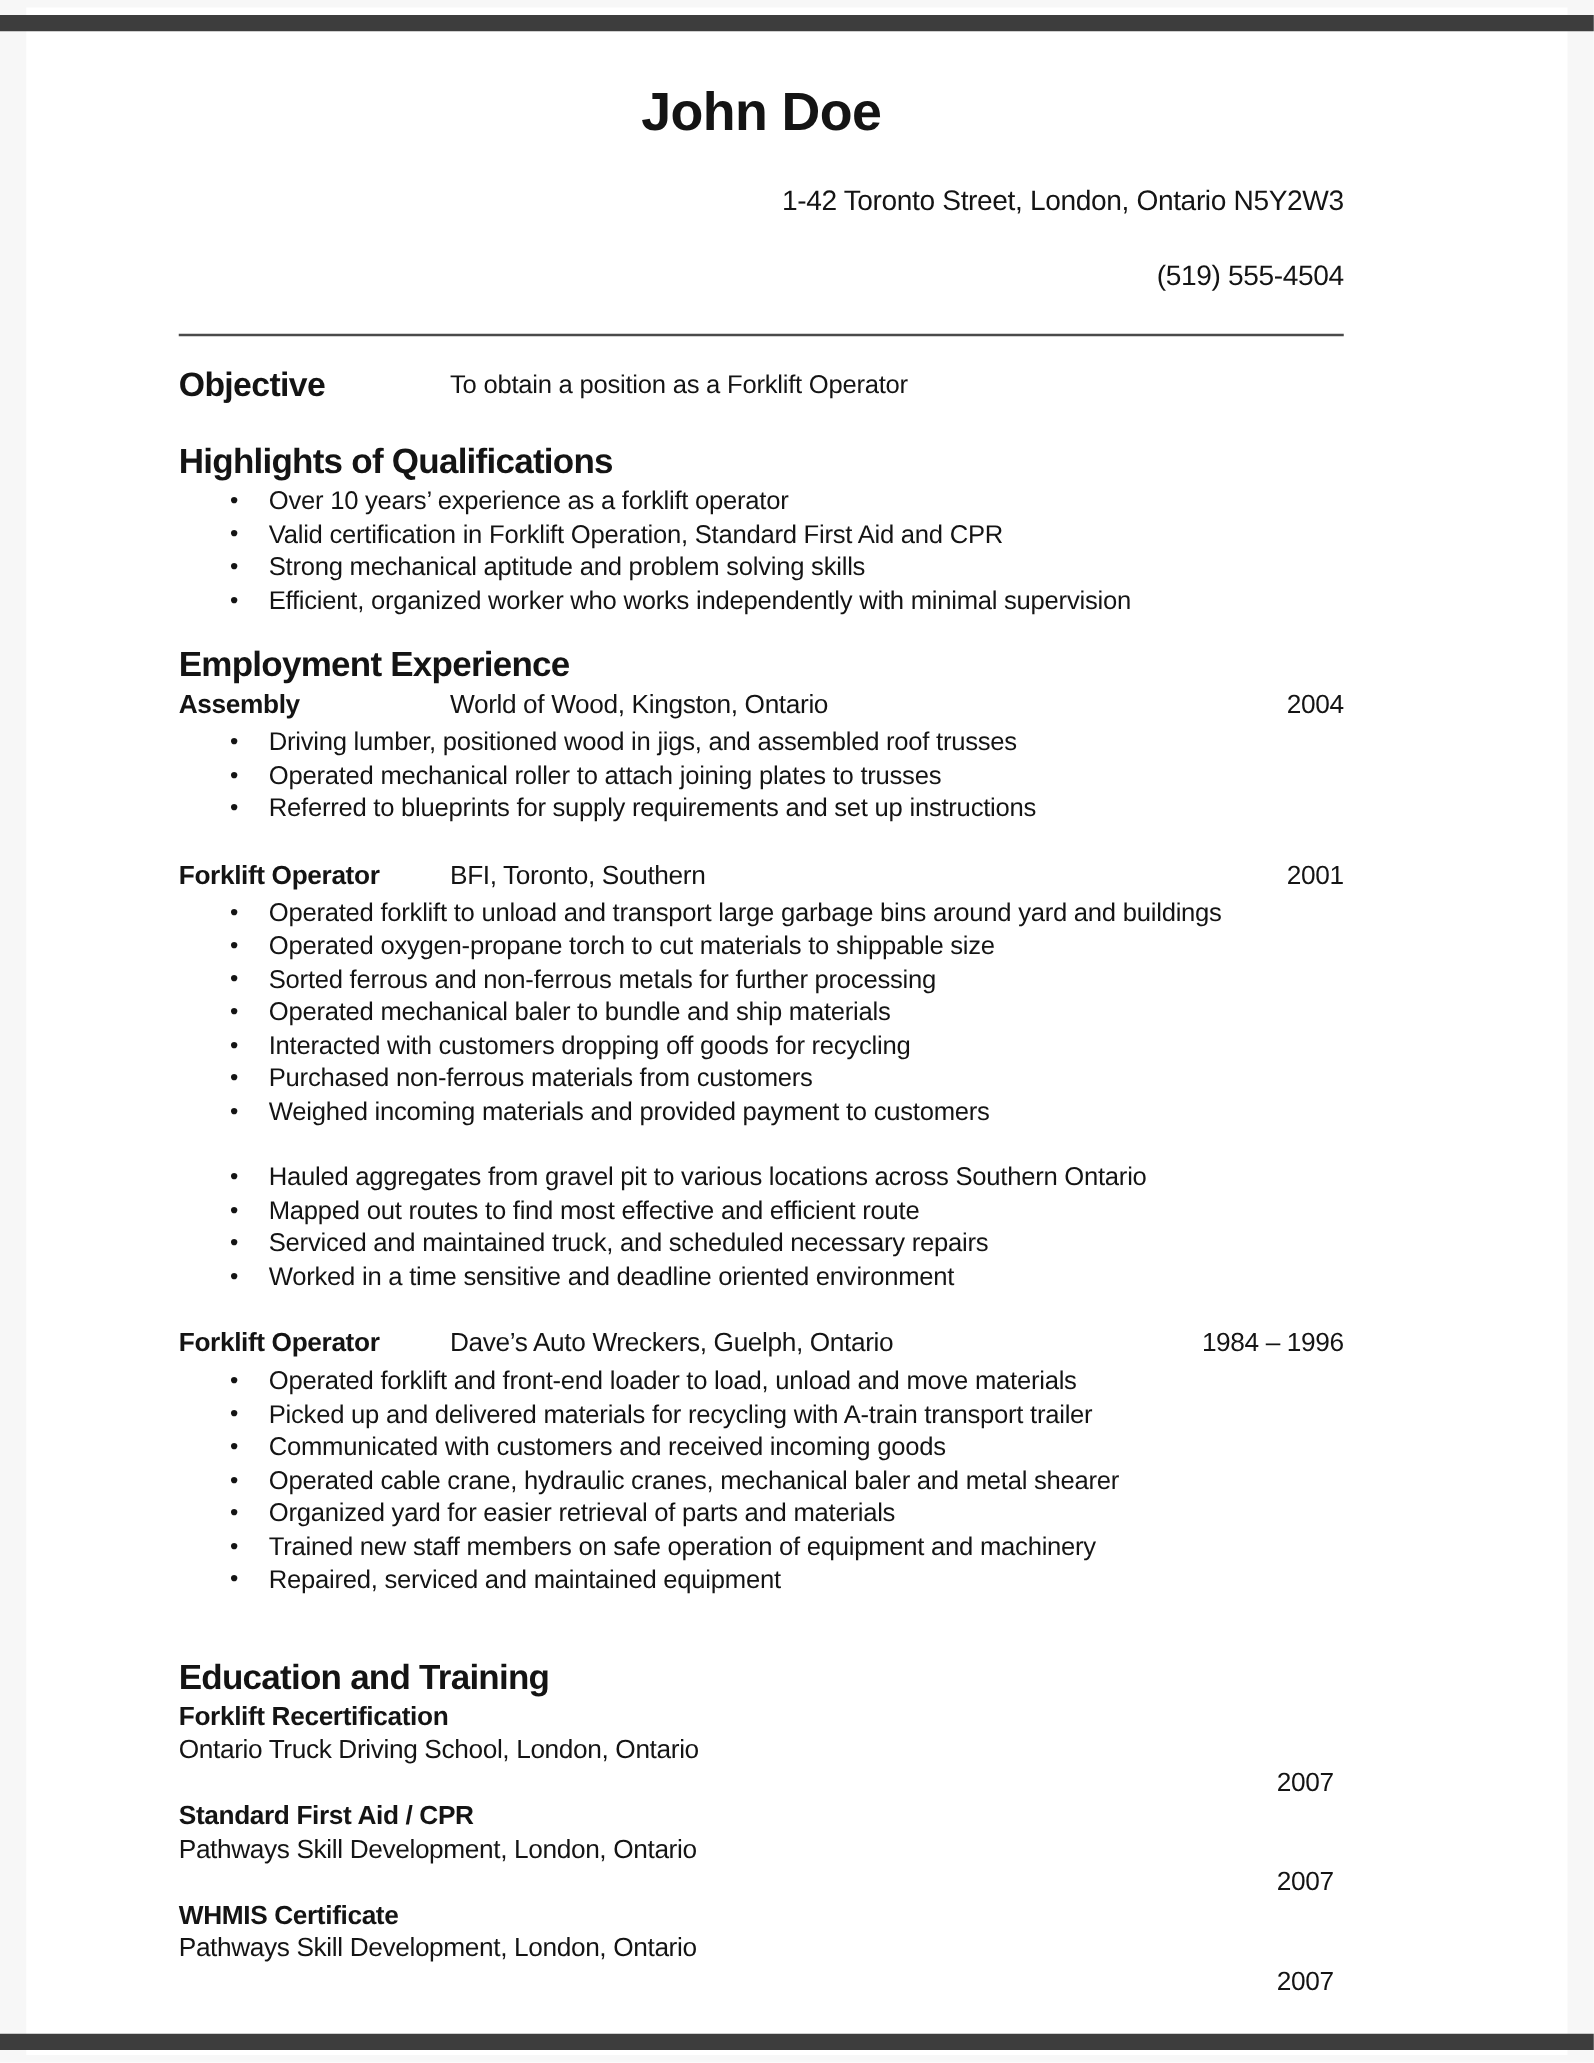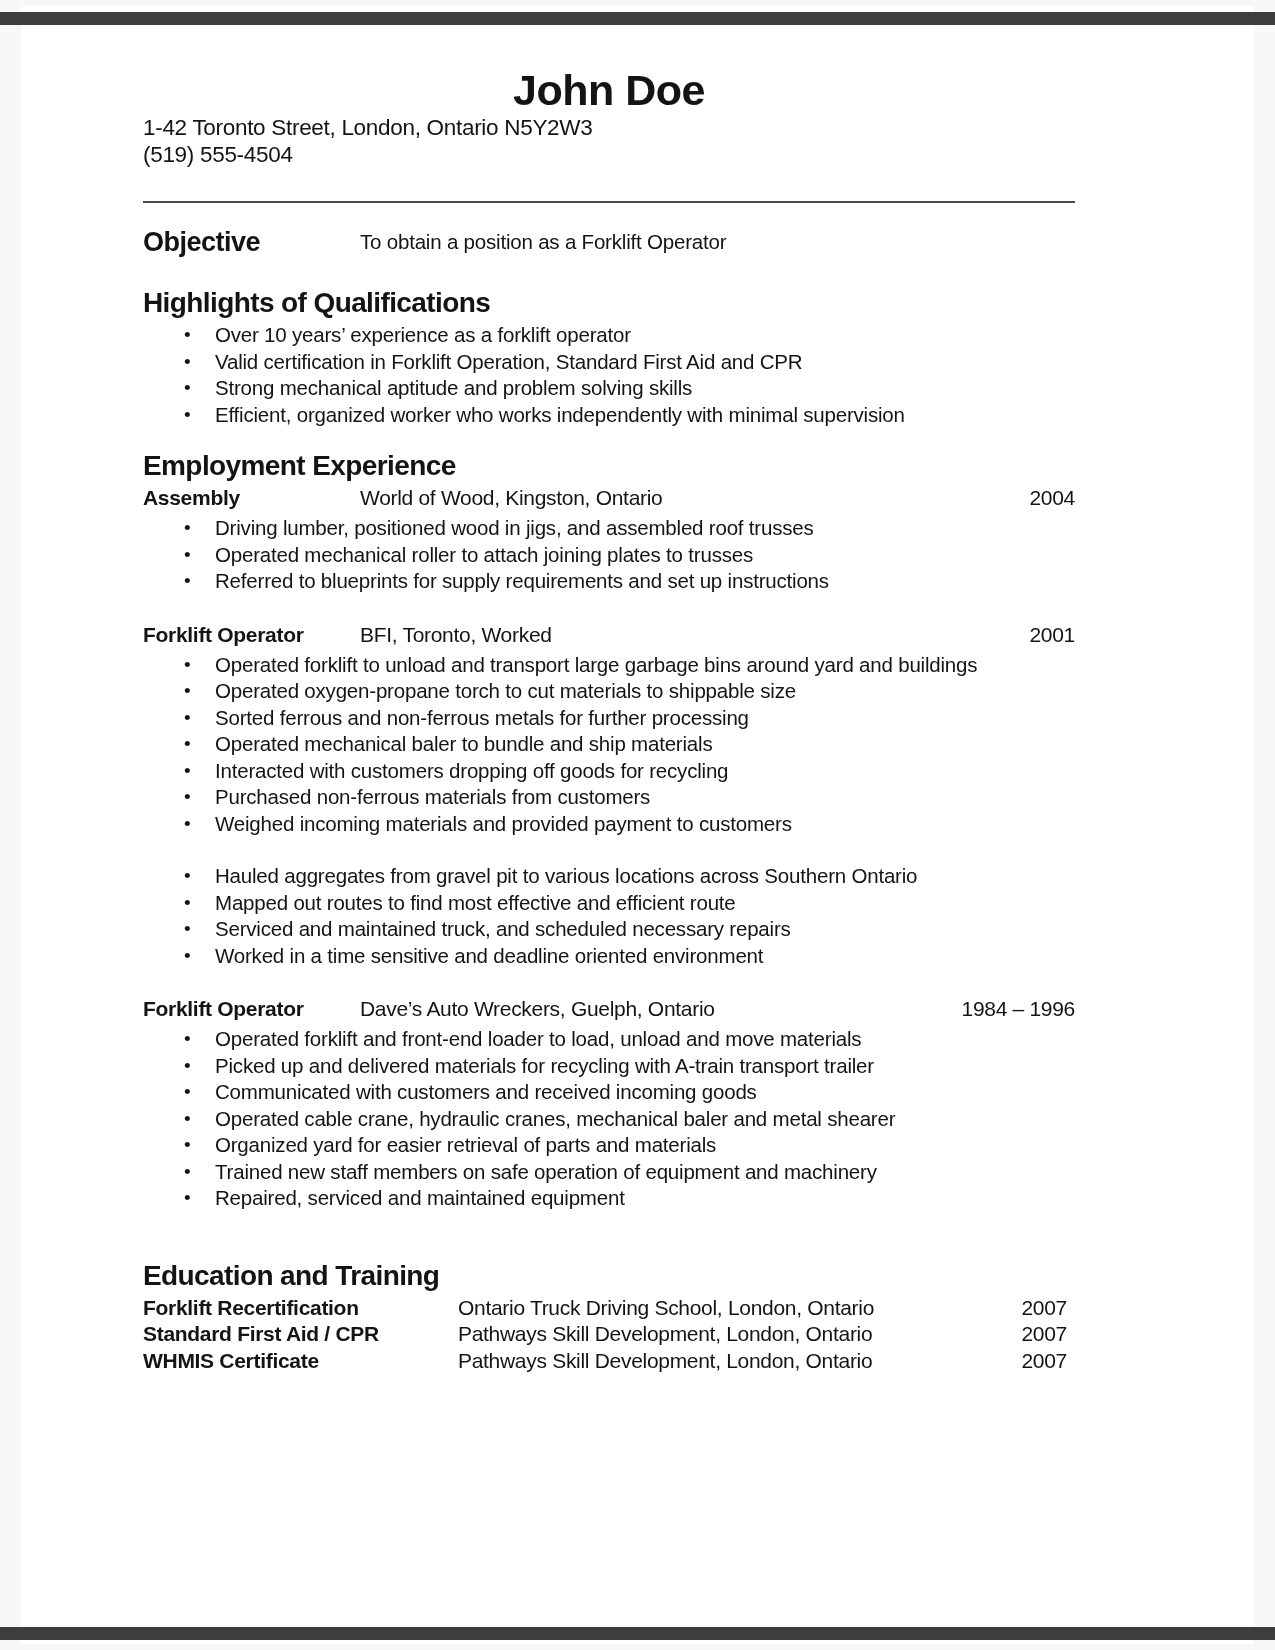--- a/index.html
+++ b/index.html
@@ -30,23 +30,24 @@
   .inner { margin: 0 200px 0 143px; }  
 
   
   .name {
     margin-top: 66px;
     text-align: center;
     font-size: 43px; line-height: 48px; font-weight: bold;
     letter-spacing: -0.5px;
   }
   .contact-line {
-    text-align: left;
+    text-align: right;
     font-size: 22.5px; line-height: 27px;
     letter-spacing: -0.3px;
+    margin-top: 33px;
   }
   .rule {
     margin-top: 33px;
     border: none; border-top: 2px solid #4a4a4a; height: 0;
   }
 
   
   .objective-row { display: flex; margin-top: 24px; line-height: 30px; }
   .objective-label { width: 217px; font-size: 27px; font-weight: bold; letter-spacing: -0.5px; }
   .objective-text { font-size: 20.5px; align-self: center; letter-spacing: -0.2px; }
@@ -76,21 +77,21 @@
   
   .job { margin-top: 26px; }
   .job.first { margin-top: 2px; }
   .job-header { display: flex; line-height: 28px; }
   .job-title { width: 217px; font-size: 21px; font-weight: bold; letter-spacing: -0.3px; flex: 0 0 auto; }
   .job-company { font-size: 21px; letter-spacing: -0.3px; }
   .job-dates { margin-left: auto; font-size: 21px; letter-spacing: -0.3px; }
 
   
   .edu-rows { margin-top: 3px; }
-  .edu-row { display: flex; line-height: 26.5px; }
+  .edu-row { display: flex; line-height: 26.5px; flex-direction: column; }
   .edu-credential { width: 315px; font-size: 21px; font-weight: bold; letter-spacing: -0.3px; flex: 0 0 auto; }
   .edu-institution { font-size: 21px; letter-spacing: -0.3px; }
   .edu-year { margin-left: auto; font-size: 21px; letter-spacing: -0.3px; padding-right: 8px; text-align: right; }
 </style>
 </head>
 <body>
 
 <div class="page">
   <div class="page-card"></div>
   <div class="edge-bar top"></div>
@@ -129,21 +130,21 @@
         <ul class="duties">
           <li>Driving lumber, positioned wood in jigs, and assembled roof trusses</li>
           <li>Operated mechanical roller to attach joining plates to trusses</li>
           <li>Referred to blueprints for supply requirements and set up instructions</li>
         </ul>
       </div>
 
       <div class="job">
         <div class="job-header">
           <div class="job-title">Forklift Operator</div>
-          <div class="job-company">BFI, Toronto, Worked</div>
+          <div class="job-company">BFI, Toronto, Southern</div>
           <div class="job-dates">2001</div>
         </div>
         <ul class="duties">
           <li>Operated forklift to unload and transport large garbage bins around yard and buildings</li>
           <li>Operated oxygen-propane torch to cut materials to shippable size</li>
           <li>Sorted ferrous and non-ferrous metals for further processing</li>
           <li>Operated mechanical baler to bundle and ship materials</li>
           <li>Interacted with customers dropping off goods for recycling</li>
           <li>Purchased non-ferrous materials from customers</li>
           <li>Weighed incoming materials and provided payment to customers</li>

